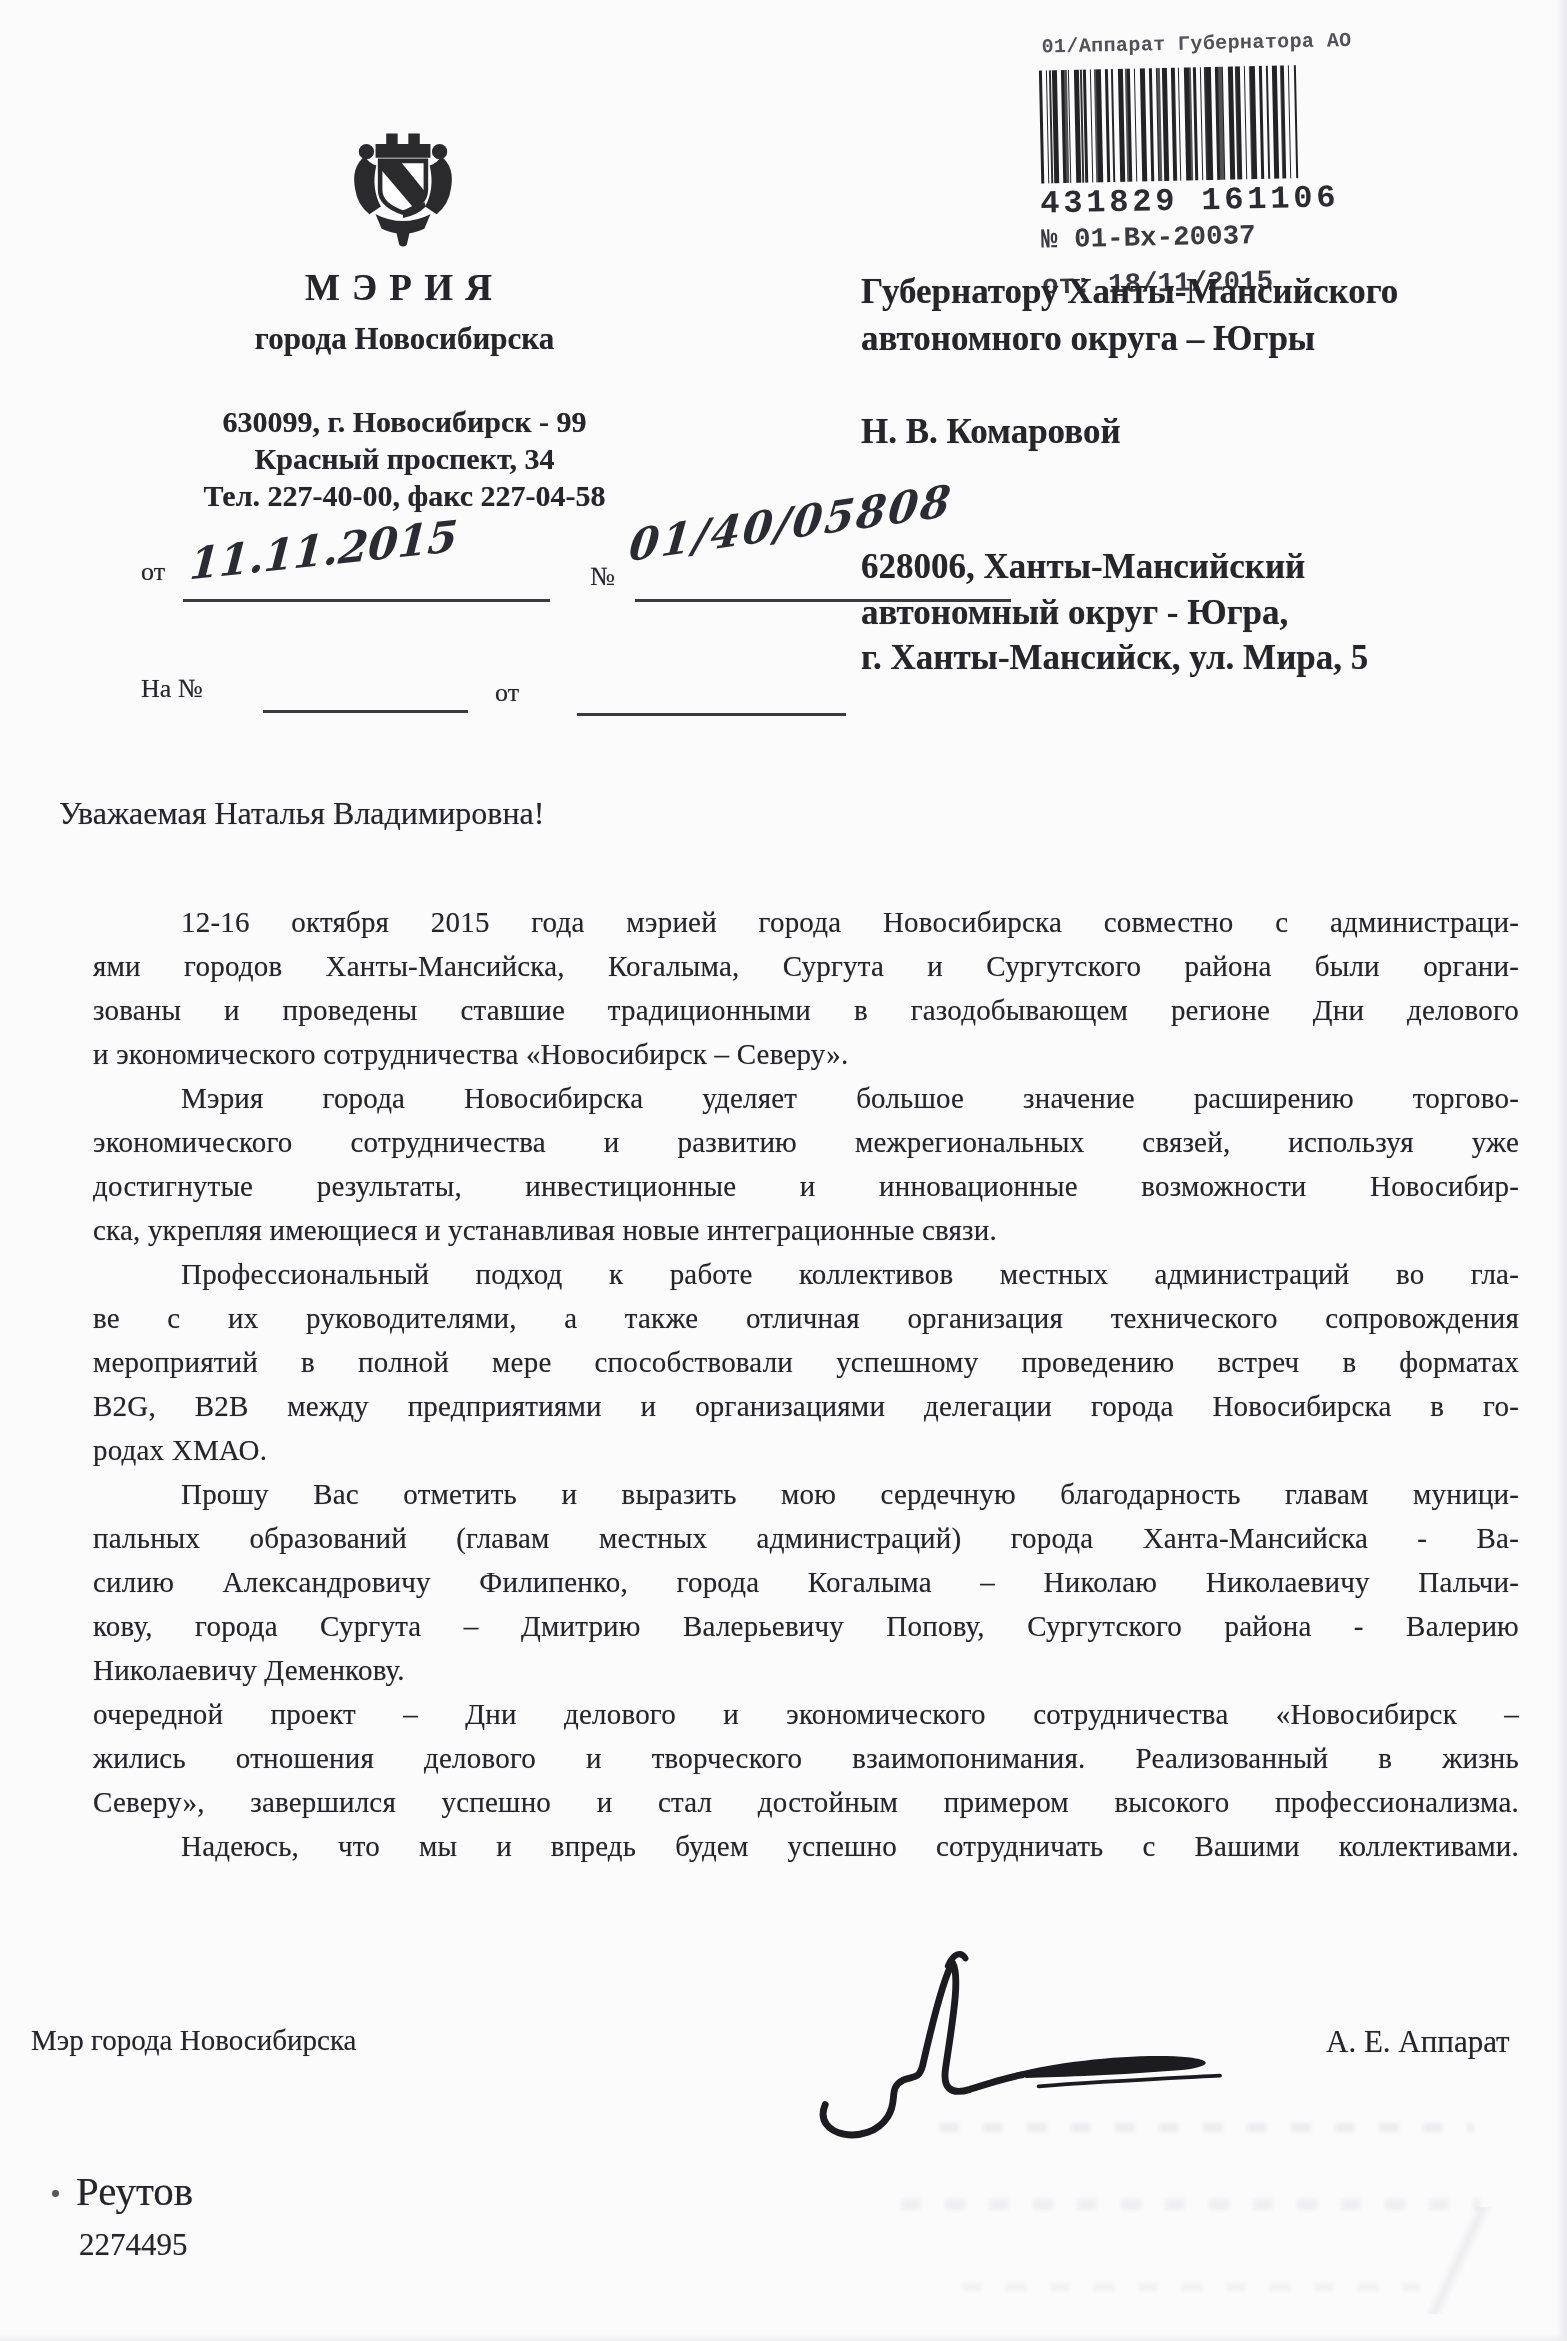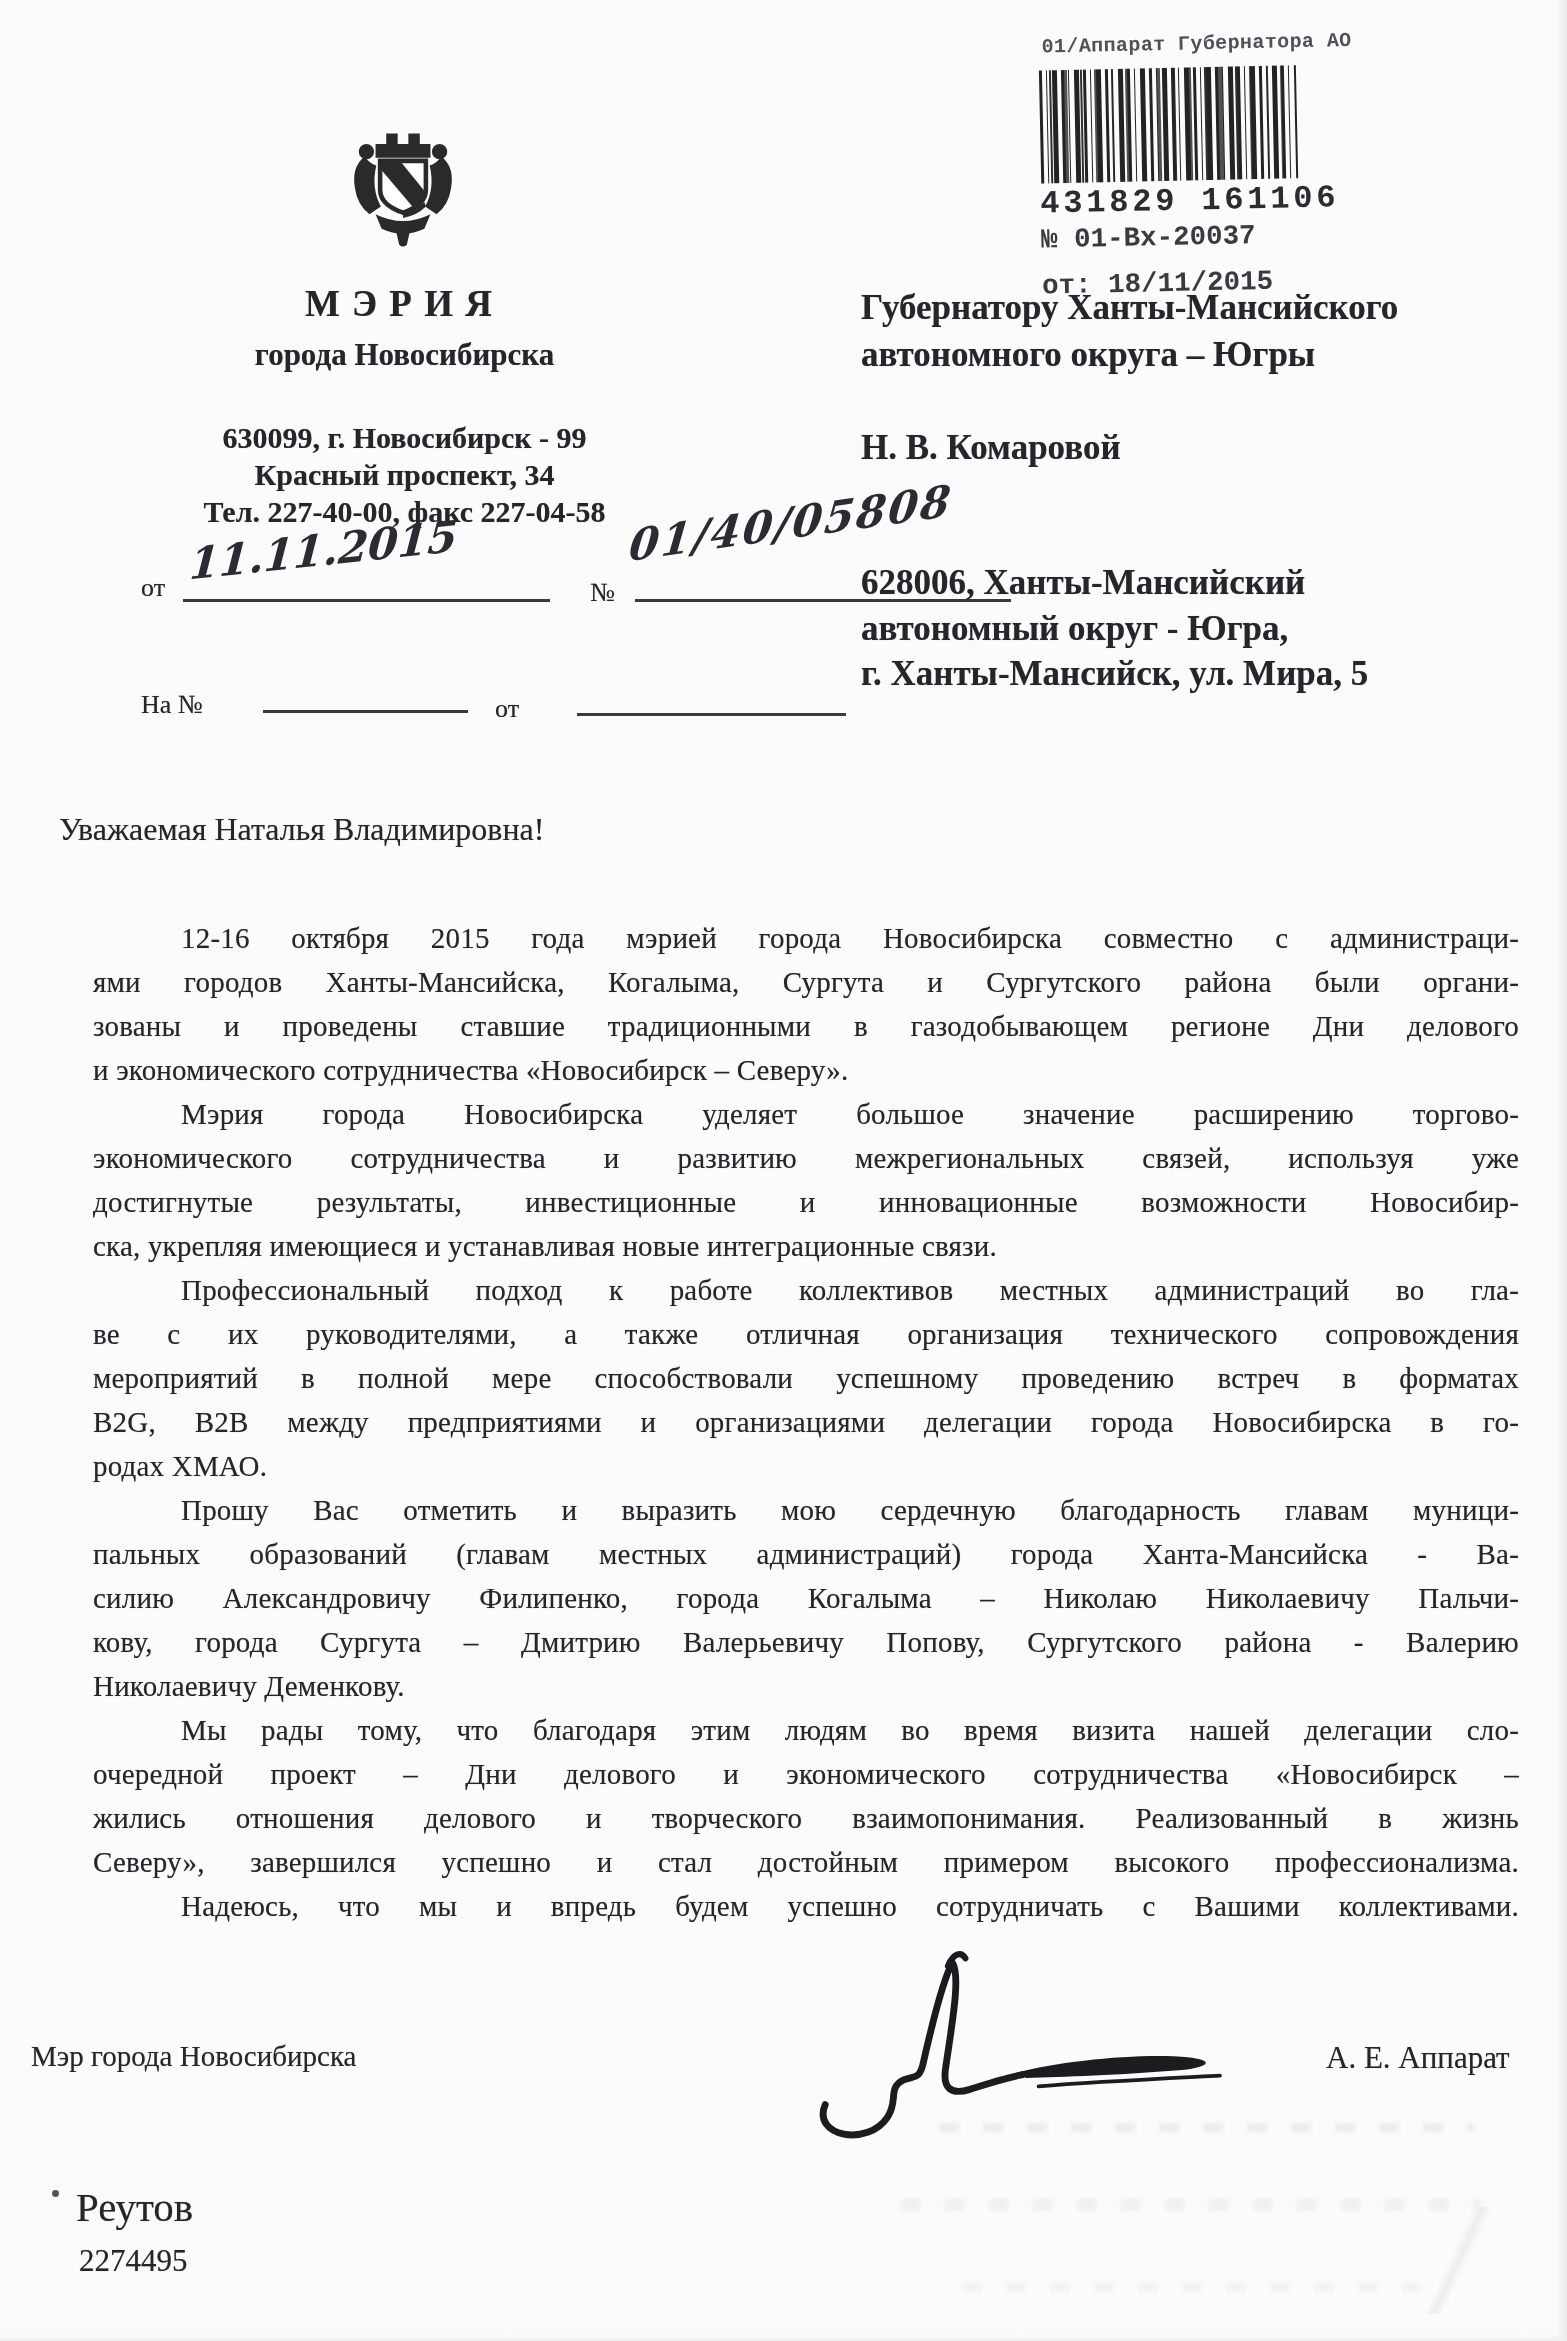--- a/index.html
+++ b/index.html
@@ -3,21 +3,21 @@
 <meta charset="utf-8">
 <style>
   html,body{margin:0;padding:0;background:#8b8b90;}
   #page{
     position:relative; width:1568px; height:2342px; overflow:hidden;
     background:#fbfbfc;
     font-family:"Liberation Serif", serif;
     color:#26262a;
   }
   .abs{position:absolute;}
-  .ink{text-shadow:0 0 0.8px rgba(25,25,30,.45);margin-top:16px;}
+  .ink{text-shadow:0 0 0.8px rgba(25,25,30,.45);}
   
   #arms{left:342px; top:121px; width:122px; height:130px;}
   .org1{left:99px; top:266px; width:611px; text-align:center;
         font-size:37px; font-weight:700; letter-spacing:12.2px;}
   .org2{left:99px; top:321px; width:611px; text-align:center;
         font-size:31px; font-weight:700;}
   .addr{left:99px; top:403px; width:611px; text-align:center;
         font-size:30px; font-weight:700; line-height:37px;}
   
   .reflabel{font-size:26px; font-weight:400;}
@@ -145,21 +145,20 @@
     <div class="ln">мероприятий в полной мере способствовали успешному проведению встреч в форматах</div>
     <div class="ln">B2G, B2B между предприятиями и организациями делегации города Новосибирска в го-</div>
     <div class="ln endleft">родах ХМАО.</div>
 
     <div class="ln first">Прошу Вас отметить и выразить мою сердечную благодарность главам муници-</div>
     <div class="ln">пальных образований (главам местных администраций) города Ханта-Мансийска - Ва-</div>
     <div class="ln">силию Александровичу Филипенко, города Когалыма – Николаю Николаевичу Пальчи-</div>
     <div class="ln">кову, города Сургута – Дмитрию Валерьевичу Попову, Сургутского района - Валерию</div>
     <div class="ln endleft">Николаевичу Деменкову.</div>
 
-    <div class="ln first">Мы рады тому, что благодаря этим людям во время визита нашей делегации сло-</div>
     <div class="ln">очередной проект – Дни делового и экономического сотрудничества «Новосибирск –</div>
     <div class="ln">жились отношения делового и творческого взаимопонимания. Реализованный в жизнь</div>
     <div class="ln">Северу», завершился успешно и стал достойным примером высокого профессионализма.</div>
 
     <div class="ln first">Надеюсь, что мы и впредь будем успешно сотрудничать с Вашими коллективами.</div>
   </div>
 
   <div class="abs sig-title ink">Мэр города  Новосибирска</div>
   <svg id="sig-svg" class="abs" viewBox="0 0 620 290" xmlns="http://www.w3.org/2000/svg">
     <path d="M38 216 C 20 258, 94 272, 120 232 C 134 211, 120 194, 140 184 C 153 178, 161 184, 166 164

